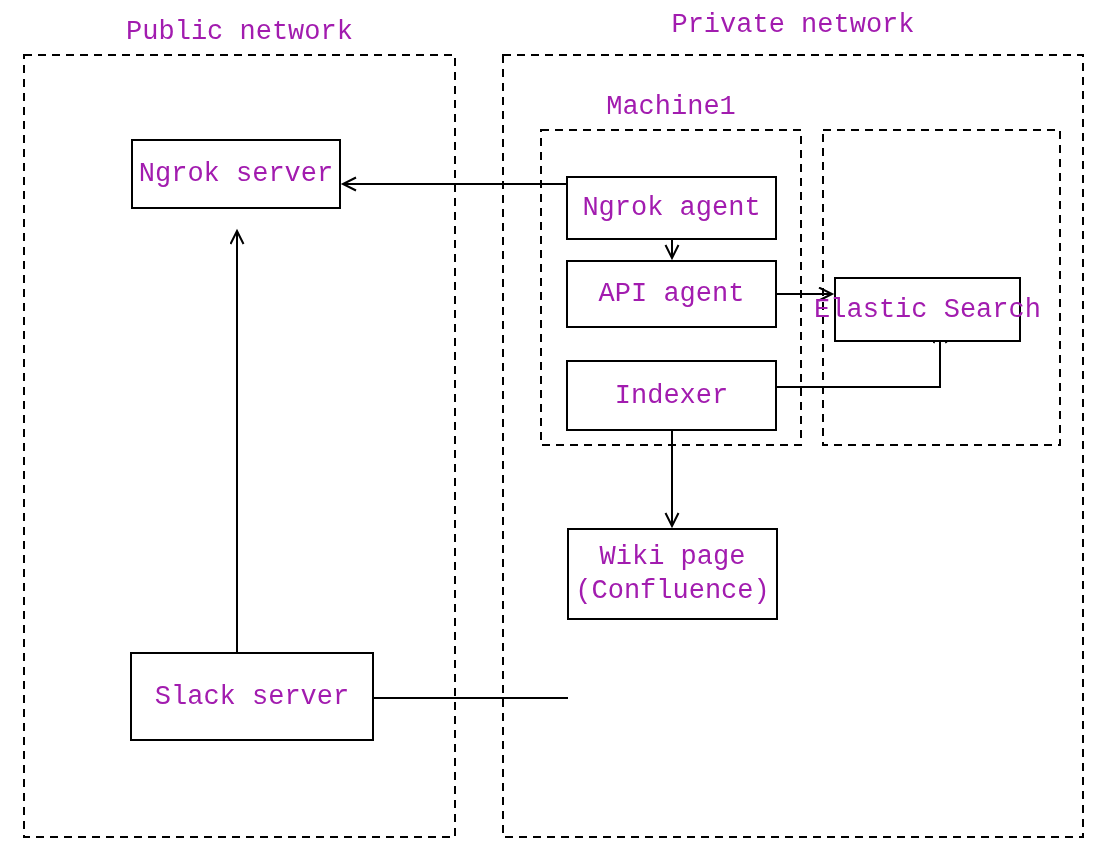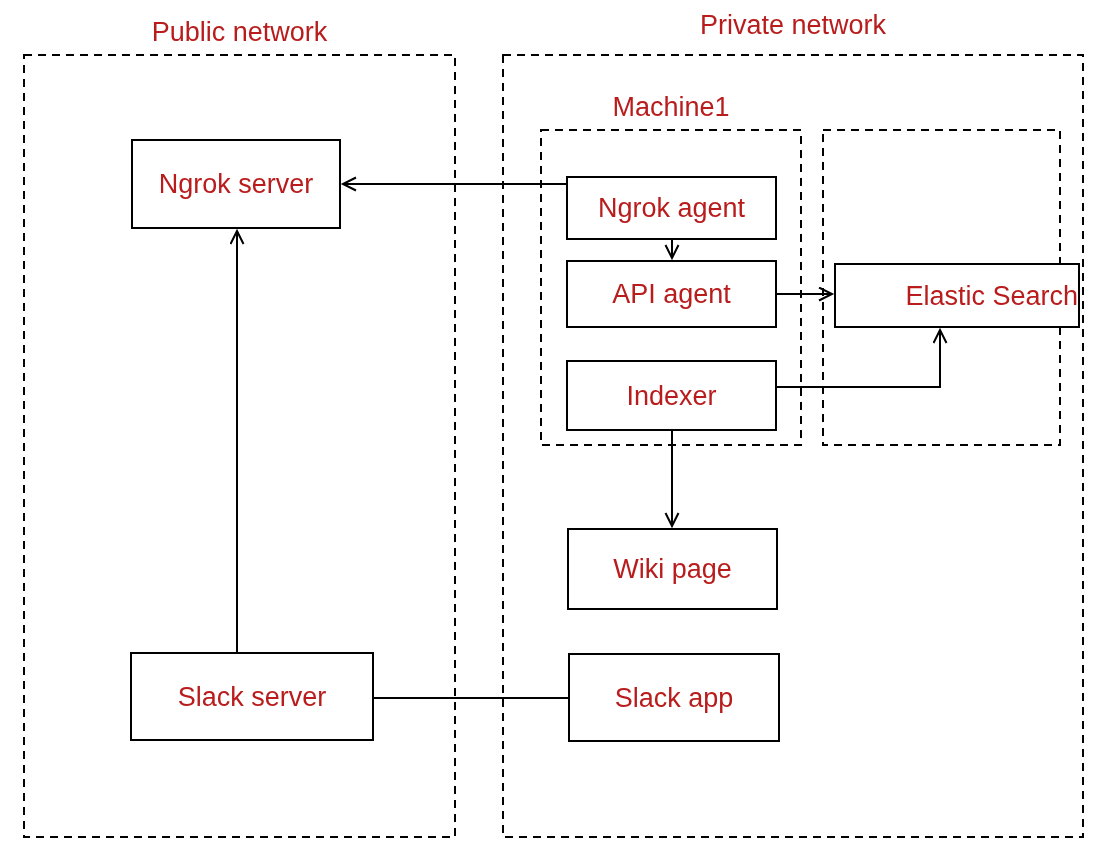--- a/index.html
+++ b/index.html
@@ -5,22 +5,22 @@
   html, body {
     margin: 0;
     padding: 0;
     background: #ffffff;
   }
   .canvas {
     position: relative;
     width: 1114px;
     height: 854px;
     background: #ffffff;
-    font-family: Liberation Sans, sans-serif;
-    color: #b91c1c;
+    font-family: Liberation Mono, monospace;
+    color: #a21caf;
   }
   .overlay {
     position: absolute;
     left: 0;
     top: 0;
     width: 1114px;
     height: 854px;
     display: block;
   }
   .group-label {
@@ -43,27 +43,27 @@
     line-height: 34px;
     text-align: center;
     white-space: nowrap;
   }
   
   .lbl-public   { left: 24px;  top: 17px; width: 431px; }
   .lbl-private  { left: 503px; top: 10px; width: 580px; }
   .lbl-machine1 { left: 541px; top: 92px; width: 260px; }
   .lbl-machine2 { left: 823px; top: 92px; width: 237px; }
   
-  .node-ngrok-server   { left: 131px; top: 139px; width: 210px; height: 90px; }
+  .node-ngrok-server   { left: 131px; top: 139px; width: 210px; height: 70px; }
   .node-slack-server   { left: 130px; top: 652px; width: 244px; height: 89px; }
   .node-ngrok-agent    { left: 566px; top: 152px; width: 211px; height: 64px; margin-top: 24px; }
   .node-api-server     { left: 566px; top: 260px; width: 211px; height: 68px; }
   .node-indexer        { left: 566px; top: 360px; width: 211px; height: 71px; }
-  .node-elastic-search { left: 834px; top: 263px; width: 246px; height: 65px; align-items: flex-end; }
-  .node-wiki-page      { left: 567px; top: 528px; width: 211px; height: 82px; }
+  .node-elastic-search { left: 834px; top: 277px; width: 187px; height: 65px; }
+  .node-wiki-page      { left: 567px; top: 528px; width: 211px; height: 92px; }
   .node-slack-app      { left: 568px; top: 653px; width: 212px; height: 89px; }
 </style>
 </head>
 <body>
 
 <div class="canvas">
 
   <svg class="overlay" viewBox="0 0 1114 854" xmlns="http://www.w3.org/2000/svg">
     <defs>
       <marker id="arrow" markerUnits="userSpaceOnUse" markerWidth="22" markerHeight="22" refX="14" refY="7.5" orient="auto">
@@ -108,19 +108,17 @@
   <div class="node node-indexer">
     <span>Indexer</span>
   </div>
 
   <div class="node node-elastic-search">
     <span>Elastic Search</span>
   </div>
 
   <div class="node node-wiki-page">
     <span>Wiki page</span>
+    <span>(Confluence)</span>
   </div>
 
-  <div class="node node-slack-app">
-    <span>Slack app</span>
-  </div>
 
 </div>
 
 </body></html>

